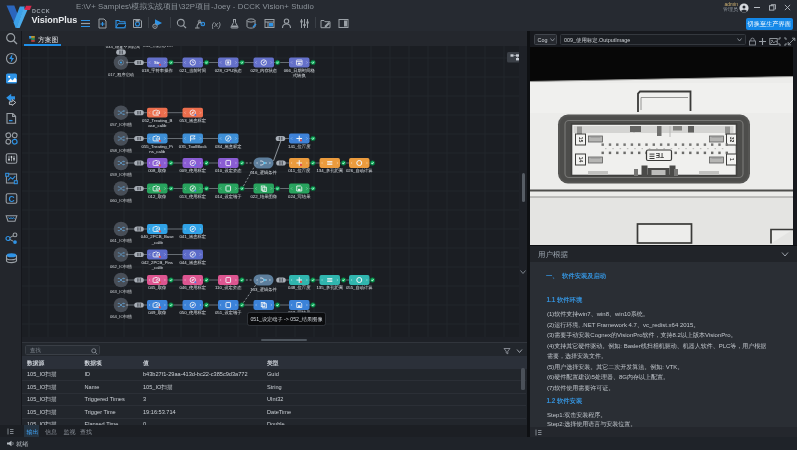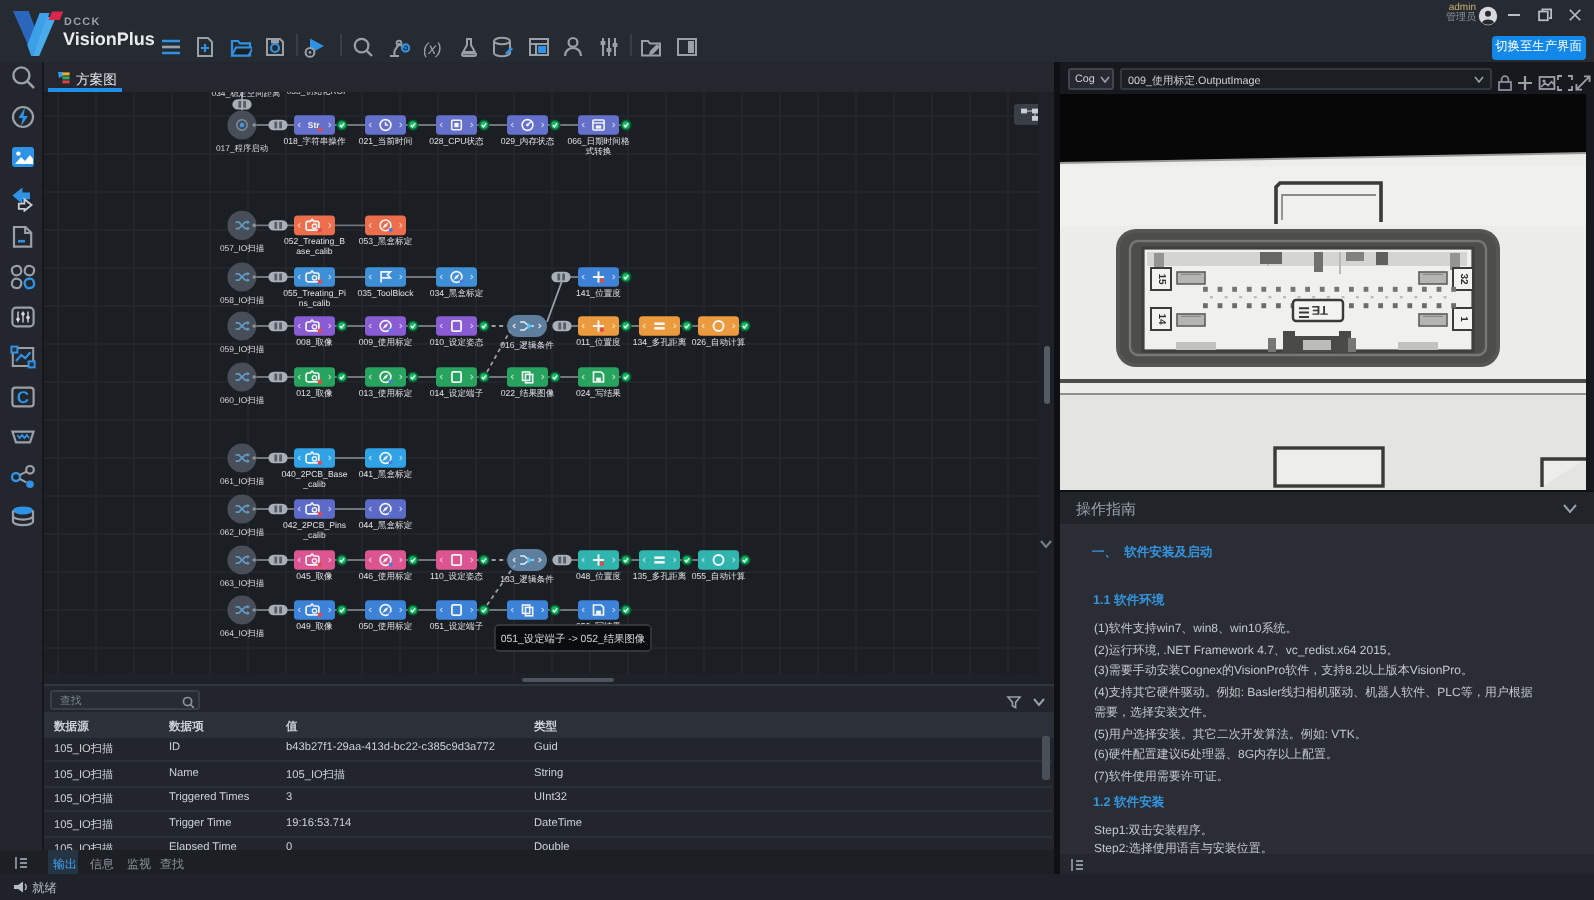--- a/index.html
+++ b/index.html
@@ -13,20 +13,21 @@
 <div class="abs" style="left:0;top:0;width:797px;height:31px;background:#262a31"></div>
 
 <svg class="abs" style="left:5px;top:3px" width="78" height="26" viewBox="0 0 78 26">
   <path d="M1.5 2.5 h7.8 L16 20 l-2 5 h-2.6 z" fill="#2b66bd"></path>
   <path d="M11.4 25 L19.8 3.5 h-5 L8.6 19.5 l2 5.5 z" fill="#3ba0e8"></path>
   <path d="M11.4 25 h3.2 L23 5.5 h-4.6 z" fill="#4aabea"></path>
   <path d="M19.3 7 l1.7 -4.3 h5.6 L24.9 7 z" fill="#d8274b"></path>
   <text x="27" y="9.5" font-size="5.4" fill="#9aa1a9" letter-spacing="0.7" font-weight="bold" font-family="Liberation Sans">DCCK</text>
   <text x="26.5" y="19.5" font-size="9" fill="#e8ebee" font-weight="bold" font-family="Liberation Sans">VisionPlus</text>
 </svg>
+<div class="abs" style="left:76px;top:1px;font-size:7.8px;letter-spacing:0.1px;color:#8d949b;white-space:nowrap">E:\V+ Samples\模拟实战项目\32P项目-Joey - DCCK Vision+ Studio</div>
 <div class="abs" style="left:712px;top:1.5px;width:26px;text-align:right;font-size:5px;color:#cdb172;line-height:5.5px">admin<br><span style="color:#8d949c">管理员</span></div>
 <svg class="abs" style="left:739px;top:3px" width="10" height="10" viewBox="0 0 10 10">
       <circle cx="5" cy="5" r="4.6" fill="#d6dade"></circle>
       <circle cx="5" cy="3.9" r="1.5" fill="#262a31"></circle>
       <path d="M2 8.2 c0.5-2 5.5-2 6 0 a4.6 4.6 0 0 1 -6 0" fill="#262a31"></path>
     </svg>
 <div class="abs" style="left:754px;top:7px;width:5.5px;height:1.1px;background:#b9bec4"></div>
 <svg class="abs" style="left:769px;top:4px" width="7" height="7" viewBox="0 0 8 8">
       <rect x="0.6" y="2" width="5" height="5" fill="none" stroke="#b9bec4" stroke-width="1"></rect>
       <path d="M2.5 2 V0.8 h5 v5 h-1.2" fill="none" stroke="#b9bec4" stroke-width="1"></path>
@@ -831,21 +832,21 @@
         <rect x="58" y="124" width="20" height="4" fill="#c2c2c0"></rect>
         <rect x="169" y="124" width="20" height="4" fill="#c2c2c0"></rect>
         <path d="M0 143.5 H263" stroke="#4d4d4b" stroke-width="2"></path>
         <path d="M0 150 H263" stroke="#90908e" stroke-width="1"></path>
         <rect x="107.5" y="177" width="54" height="19" fill="#ededeb" stroke="#3a3a38" stroke-width="1.7"></rect>
         <path d="M241 196.5 V182.5 h22" fill="#ededeb" stroke="#3a3a38" stroke-width="1.7"></path>
       </svg></div>
 <div class="abs" style="left:793px;top:47px;width:4px;height:198px;background:#17191e"></div>
 
 <div class="abs" style="left:530px;top:245px;width:267px;height:17px;background:#212429;border-top:1px solid #0e1013">
-  <span style="position:absolute;left:8px;top:4px;font-size:7.5px;color:#9aa3ad">操作指南</span>
+  <span style="position:absolute;left:8px;top:4px;font-size:7.5px;color:#9aa3ad">用户根据</span>
   <svg style="position:absolute;right:8px;top:5px" width="8" height="7" viewBox="0 0 8 7">
         <path d="M1 1.5 L4 5 L7 1.5" fill="none" stroke="#9aa0a8" stroke-width="1"></path>
       </svg>
 </div>
 <div class="abs" style="left:530px;top:262px;width:267px;height:165px;background:#2a2e34">
   <div style="position:absolute;left:16px;top:9.5px;font-size:6.3px;color:#3593dd;font-weight:bold">一、&nbsp; 软件安装及启动</div>
   <div style="position:absolute;left:16.5px;top:33.5px;font-size:6.3px;color:#3593dd;font-weight:bold">1.1 软件环境</div>
   <div style="position:absolute;left:17px;top:48px;font-size:6px;color:#c3c8ce;white-space:nowrap">(1)软件支持win7、win8、win10系统。</div>
       <div style="position:absolute;left:17px;top:58.5px;font-size:6px;color:#c3c8ce;white-space:nowrap">(2)运行环境, .NET Framework 4.7、vc_redist.x64 2015。</div>
       <div style="position:absolute;left:17px;top:69px;font-size:6px;color:#c3c8ce;white-space:nowrap">(3)需要手动安装Cognex的VisionPro软件，支持8.2以上版本VisionPro。</div>

